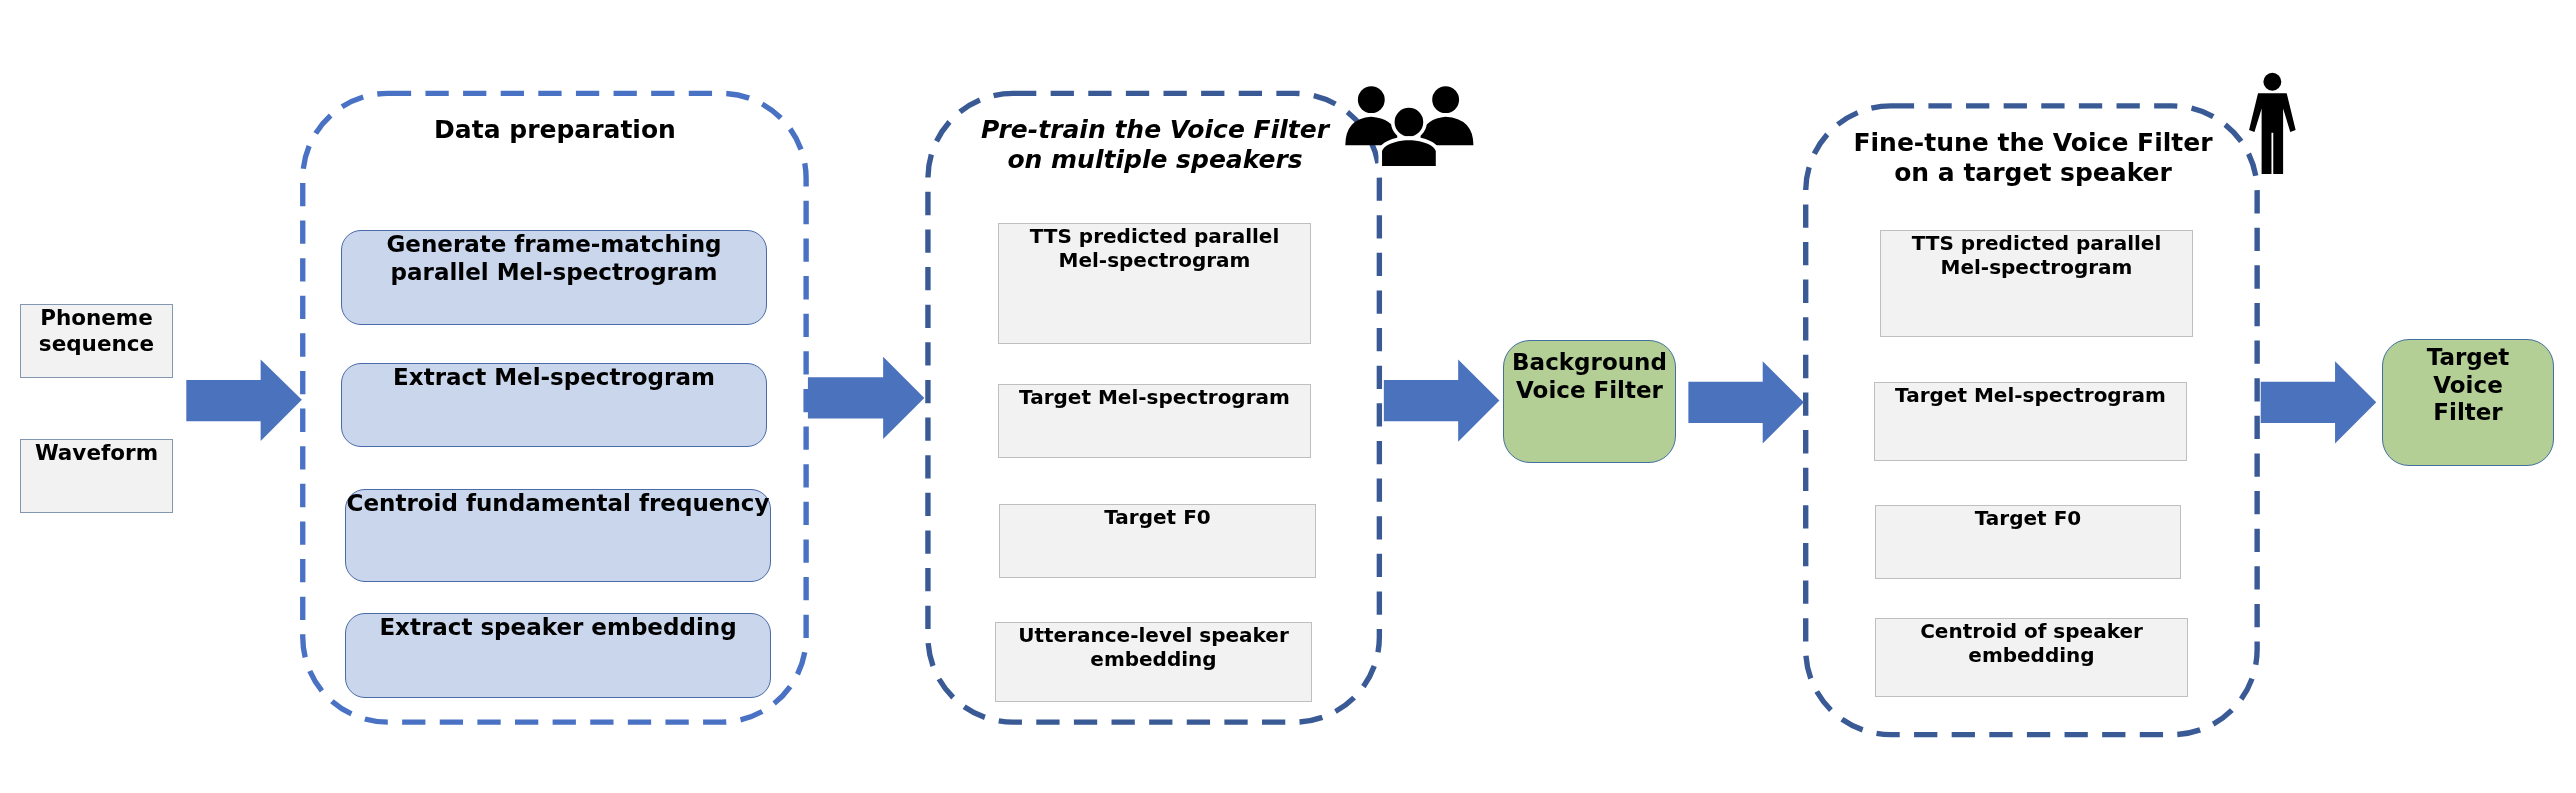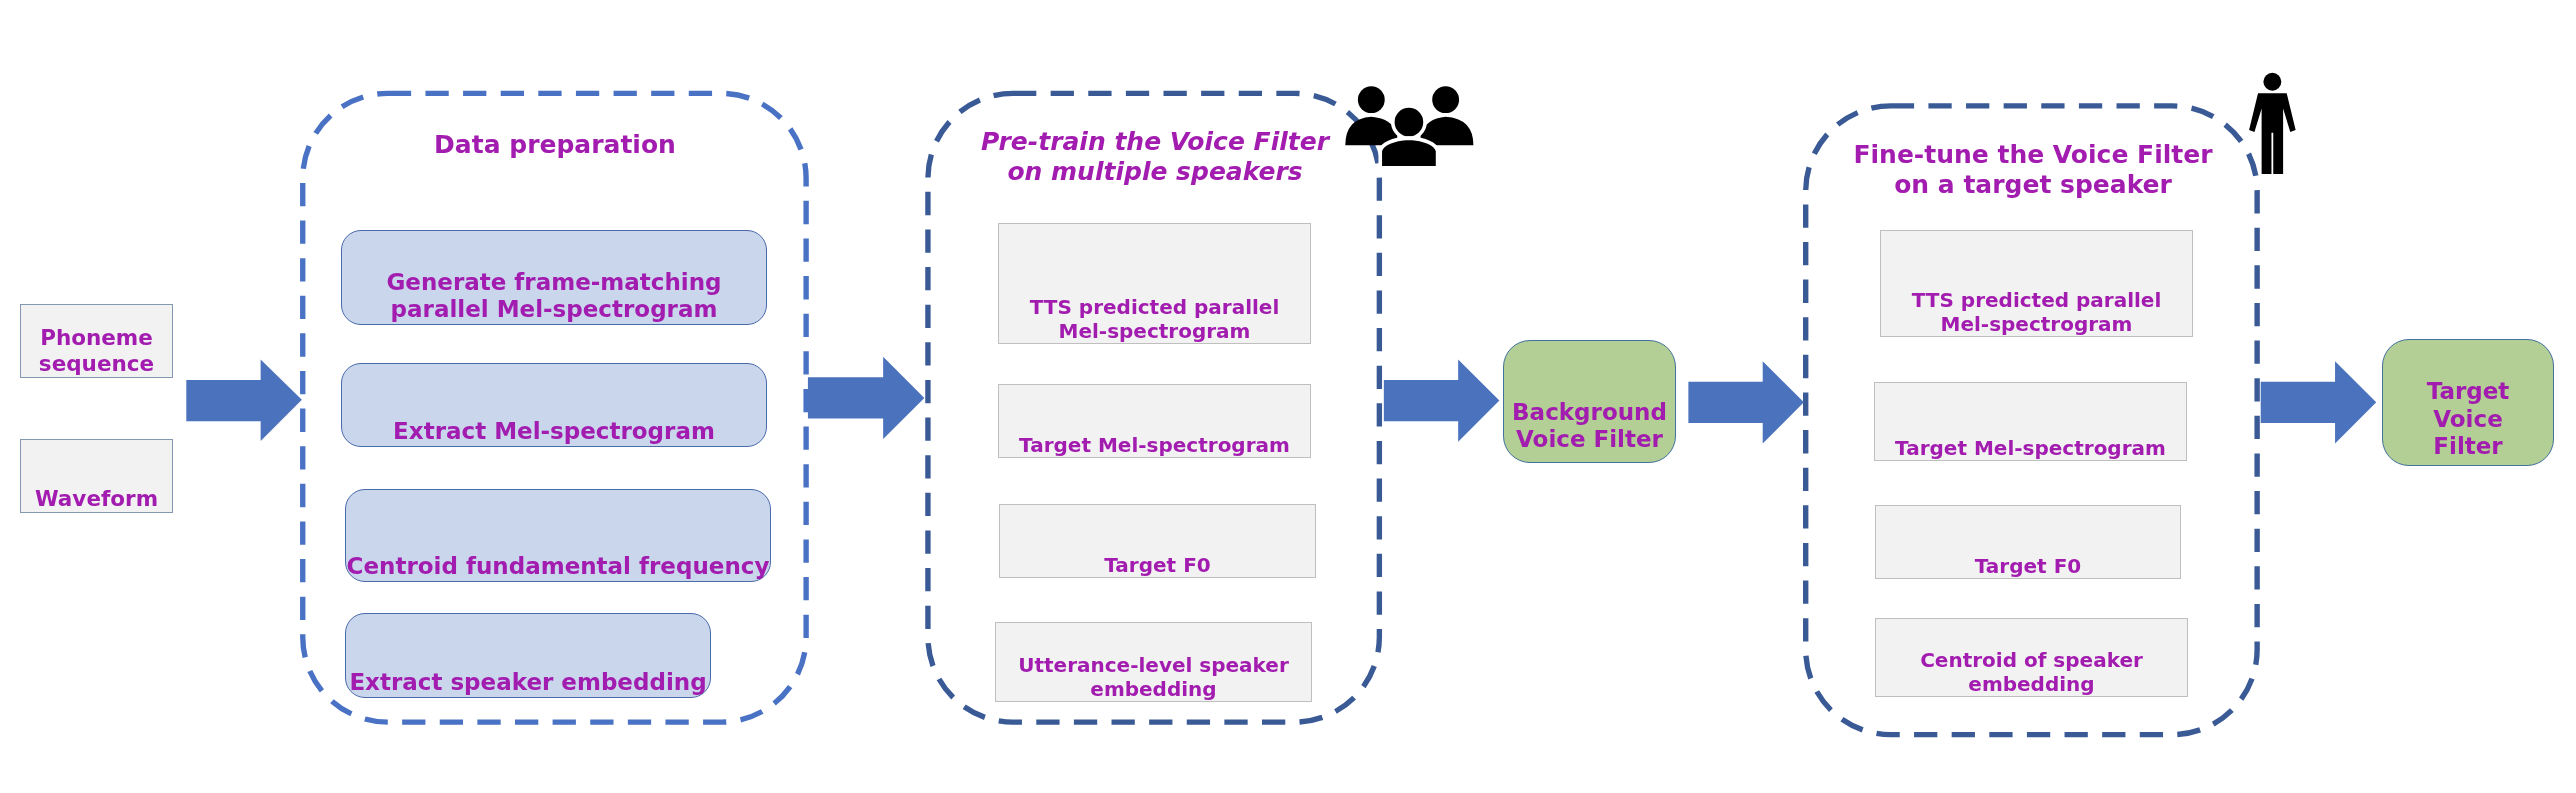--- a/index.html
+++ b/index.html
@@ -1,20 +1,20 @@
 <!DOCTYPE html>
 <html style="font-size:14.3px"><head>
 <meta charset="utf-8">
 <style>
   html, body { margin: 0; padding: 0; background: #ffffff; }
   body { width: 2576px; height: 794px; position: relative; overflow: hidden;
          font-family: "DejaVu Sans", sans-serif; }
   .abs { position: absolute; box-sizing: border-box; }
-  .txt { font-weight: bold; color: #a21caf; text-align: center; display: flex;
-         align-items: flex-end; justify-content: center; line-height: 1.2;
+  .txt { font-weight: bold; color: #000000; text-align: center; display: flex;
+         align-items: flex-start; justify-content: center; line-height: 1.2;
          font-family: "DejaVu Sans", sans-serif; }
   .input-box { background: #f2f2f2; border: 1.8px solid #8497b0; font-size: 21.5px; margin-top: 16px; }
   .prep-box { background: #c9d6ec; border: 1.8px solid #4a6aa8; border-radius: 20px; font-size: 23px; }
   .gray-box { background: #f2f2f2; border: 1.8px solid #bfbfbf; font-size: 20px; }
   .green-box { background: #b3cf95; border: 1.8px solid #41719c; border-radius: 27px; font-size: 23px; }
   .group-title { font-size: 25px; }
   svg.overlay { position: absolute; left: 0; top: 0; }
 </style>
 </head>
 <body>
@@ -60,21 +60,21 @@
 </div>
 <div class="abs txt prep-box" style="left:341px; top:230px; width:426px; height:95px; padding:0 12.5px;">
   <span>Generate frame-matching parallel Mel-spectrogram</span>
 </div>
 <div class="abs txt prep-box" style="left:341px; top:363px; width:426px; height:84px;">
   <span>Extract Mel-spectrogram</span>
 </div>
 <div class="abs txt prep-box" style="left:345px; top:489px; width:426px; height:93px;">
   <span>Centroid fundamental frequency</span>
 </div>
-<div class="abs txt prep-box" style="left:345px; top:613px; width:366px; height:85px;">
+<div class="abs txt prep-box" style="left:345px; top:613px; width:426px; height:85px;">
   <span>Extract speaker embedding</span>
 </div>
 
 <div class="abs txt group-title" style="left:967px; top:115px; width:376px; height:72px;font-style:italic;">
   <span>Pre-train the Voice Filter on multiple speakers</span>
 </div>
 <div class="abs txt gray-box" style="left:998px; top:223px; width:313px; height:121px; padding:0 21.5px;">
   <span>TTS predicted parallel Mel-spectrogram</span>
 </div>
 <div class="abs txt gray-box" style="left:998px; top:384px; width:313px; height:74px;">

